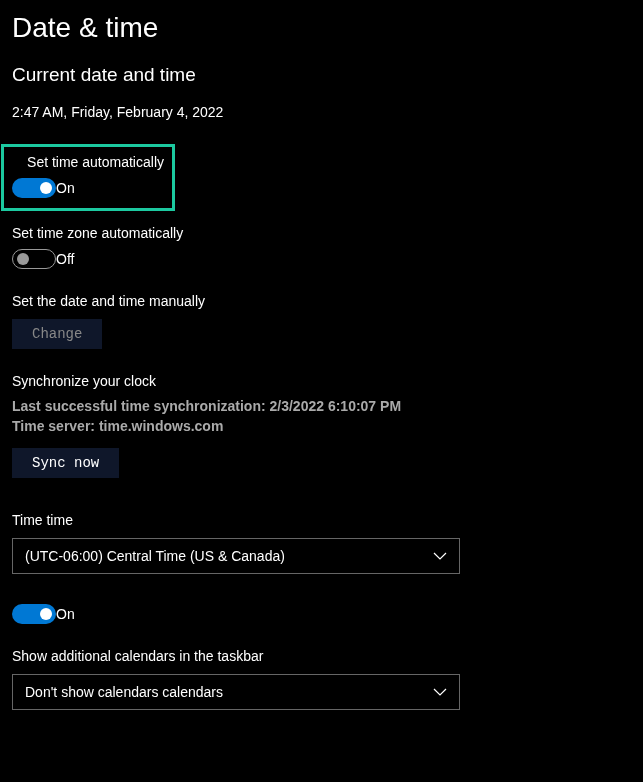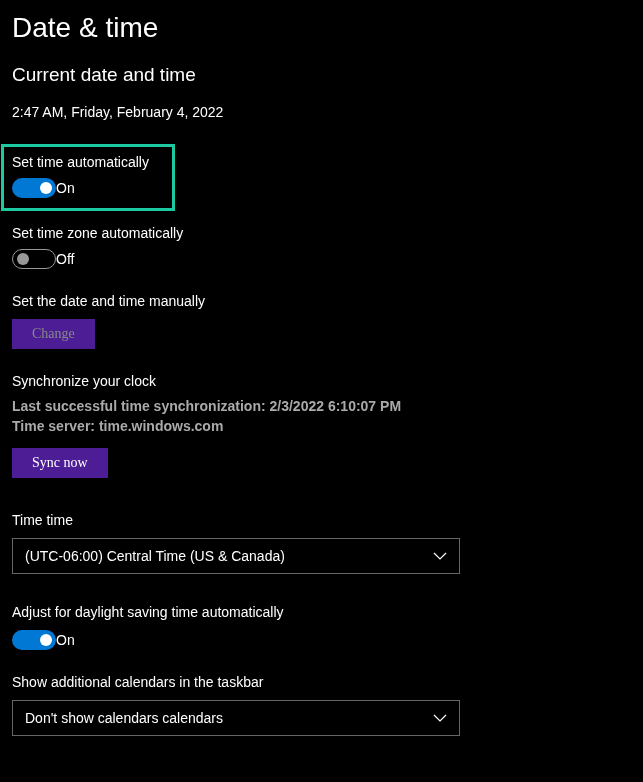--- a/index.html
+++ b/index.html
@@ -78,28 +78,29 @@
       font-size: 14px;
     }
     .highlight-box {
       border: 3px solid #1cc9a0;
       padding: 7px 8px 10px 8px;
       margin-left: -11px;
       margin-bottom: 14px;
       width: 174px;
     }
     .highlight-box .setting-label {
+      text-align: right;
     }
     .btn {
-      background: #4c1d95;
+      background: #0f172a;
       border: none;
       color: #fff;
       padding: 7px 20px;
       font-size: 14px;
-      font-family: Liberation Serif, serif;
+      font-family: Liberation Mono, monospace;
       cursor: pointer;
     }
     .btn.disabled {
       color: #888;
       cursor: default;
     }
     .sync-info {
       color: #aaa;
       font-size: 14px;
       line-height: 1.4;
@@ -178,21 +179,20 @@
     <span>(UTC-06:00) Central Time (US &amp; Canada)</span>
     <span class="chevron">
       <svg viewBox="0 0 14 8" width="14" height="8">
           <path d="M1 1 L7 7 L13 1" stroke="#fff" stroke-width="1.2" fill="none"></path>
         </svg>
     </span>
   </div>
 </div>
 
 <div class="setting-group">
-  <span class="setting-label mb-sm">Adjust for daylight saving time automatically</span>
   <div class="toggle-row">
     <div class="toggle on">
       <div class="toggle-knob"></div>
     </div>
     <span class="toggle-state">On</span>
   </div>
 </div>
 
 <div class="setting-group">
   <span class="setting-label mb-sm">Show additional calendars in the taskbar</span>

